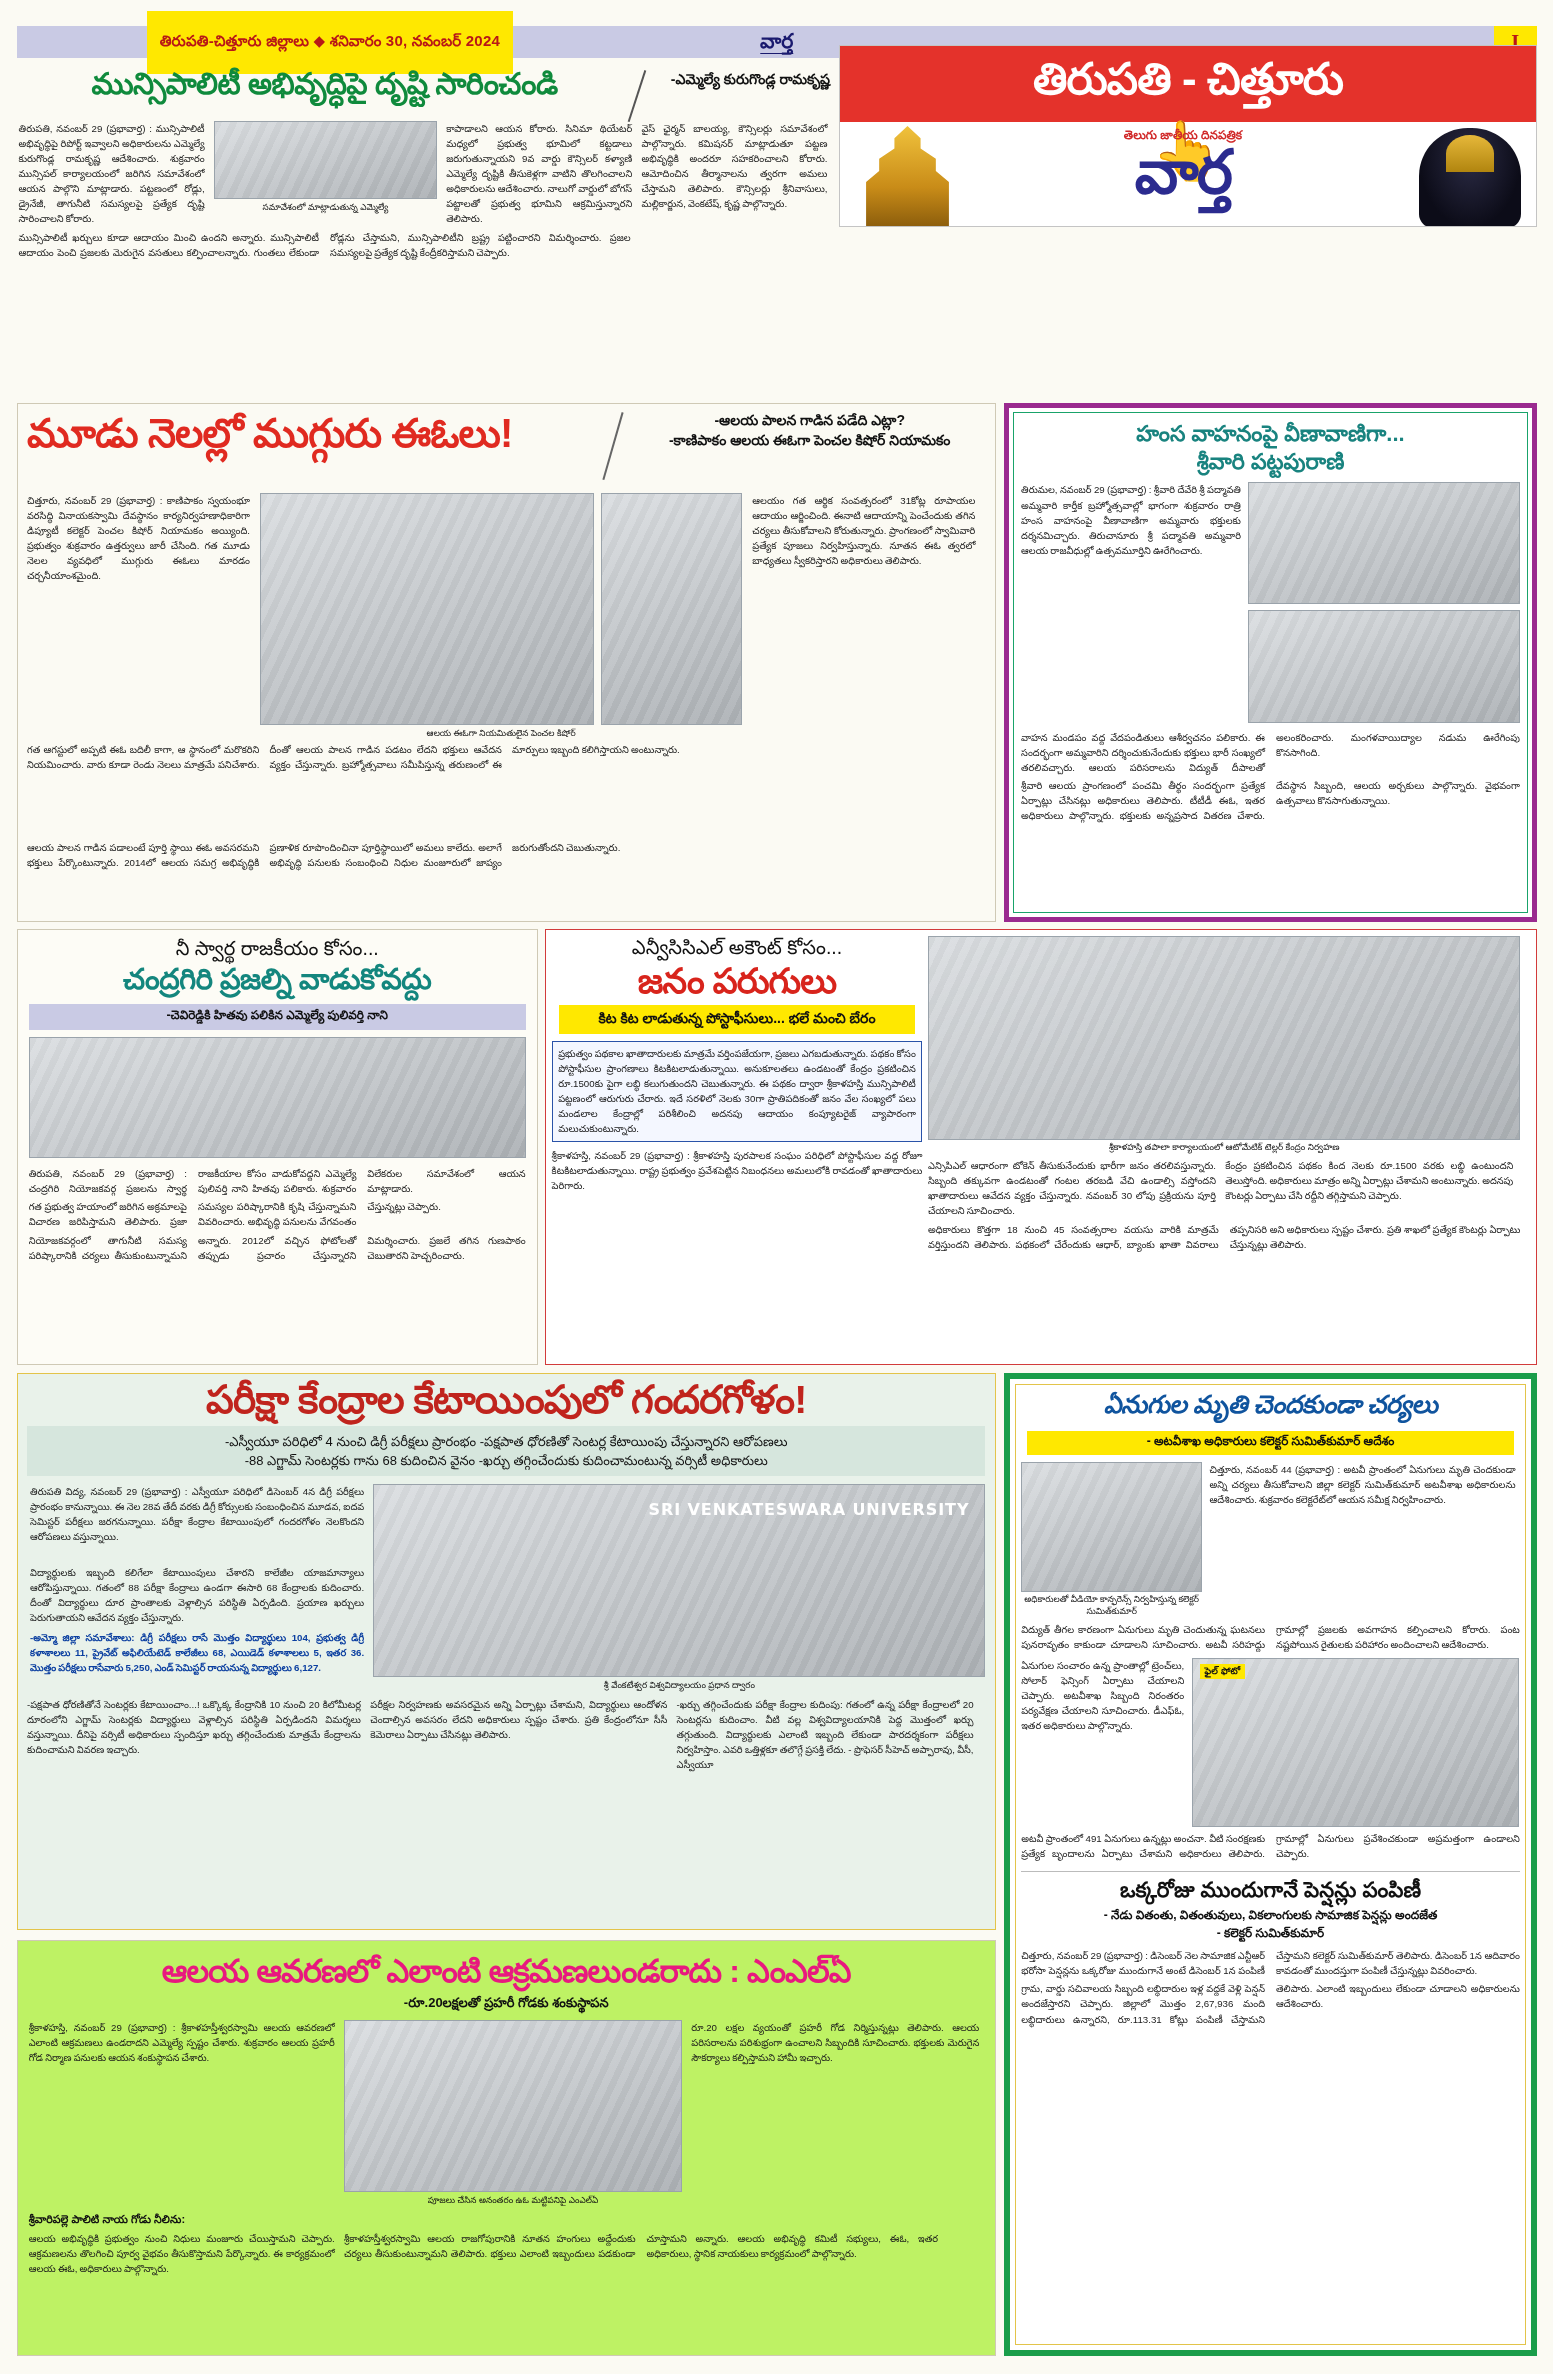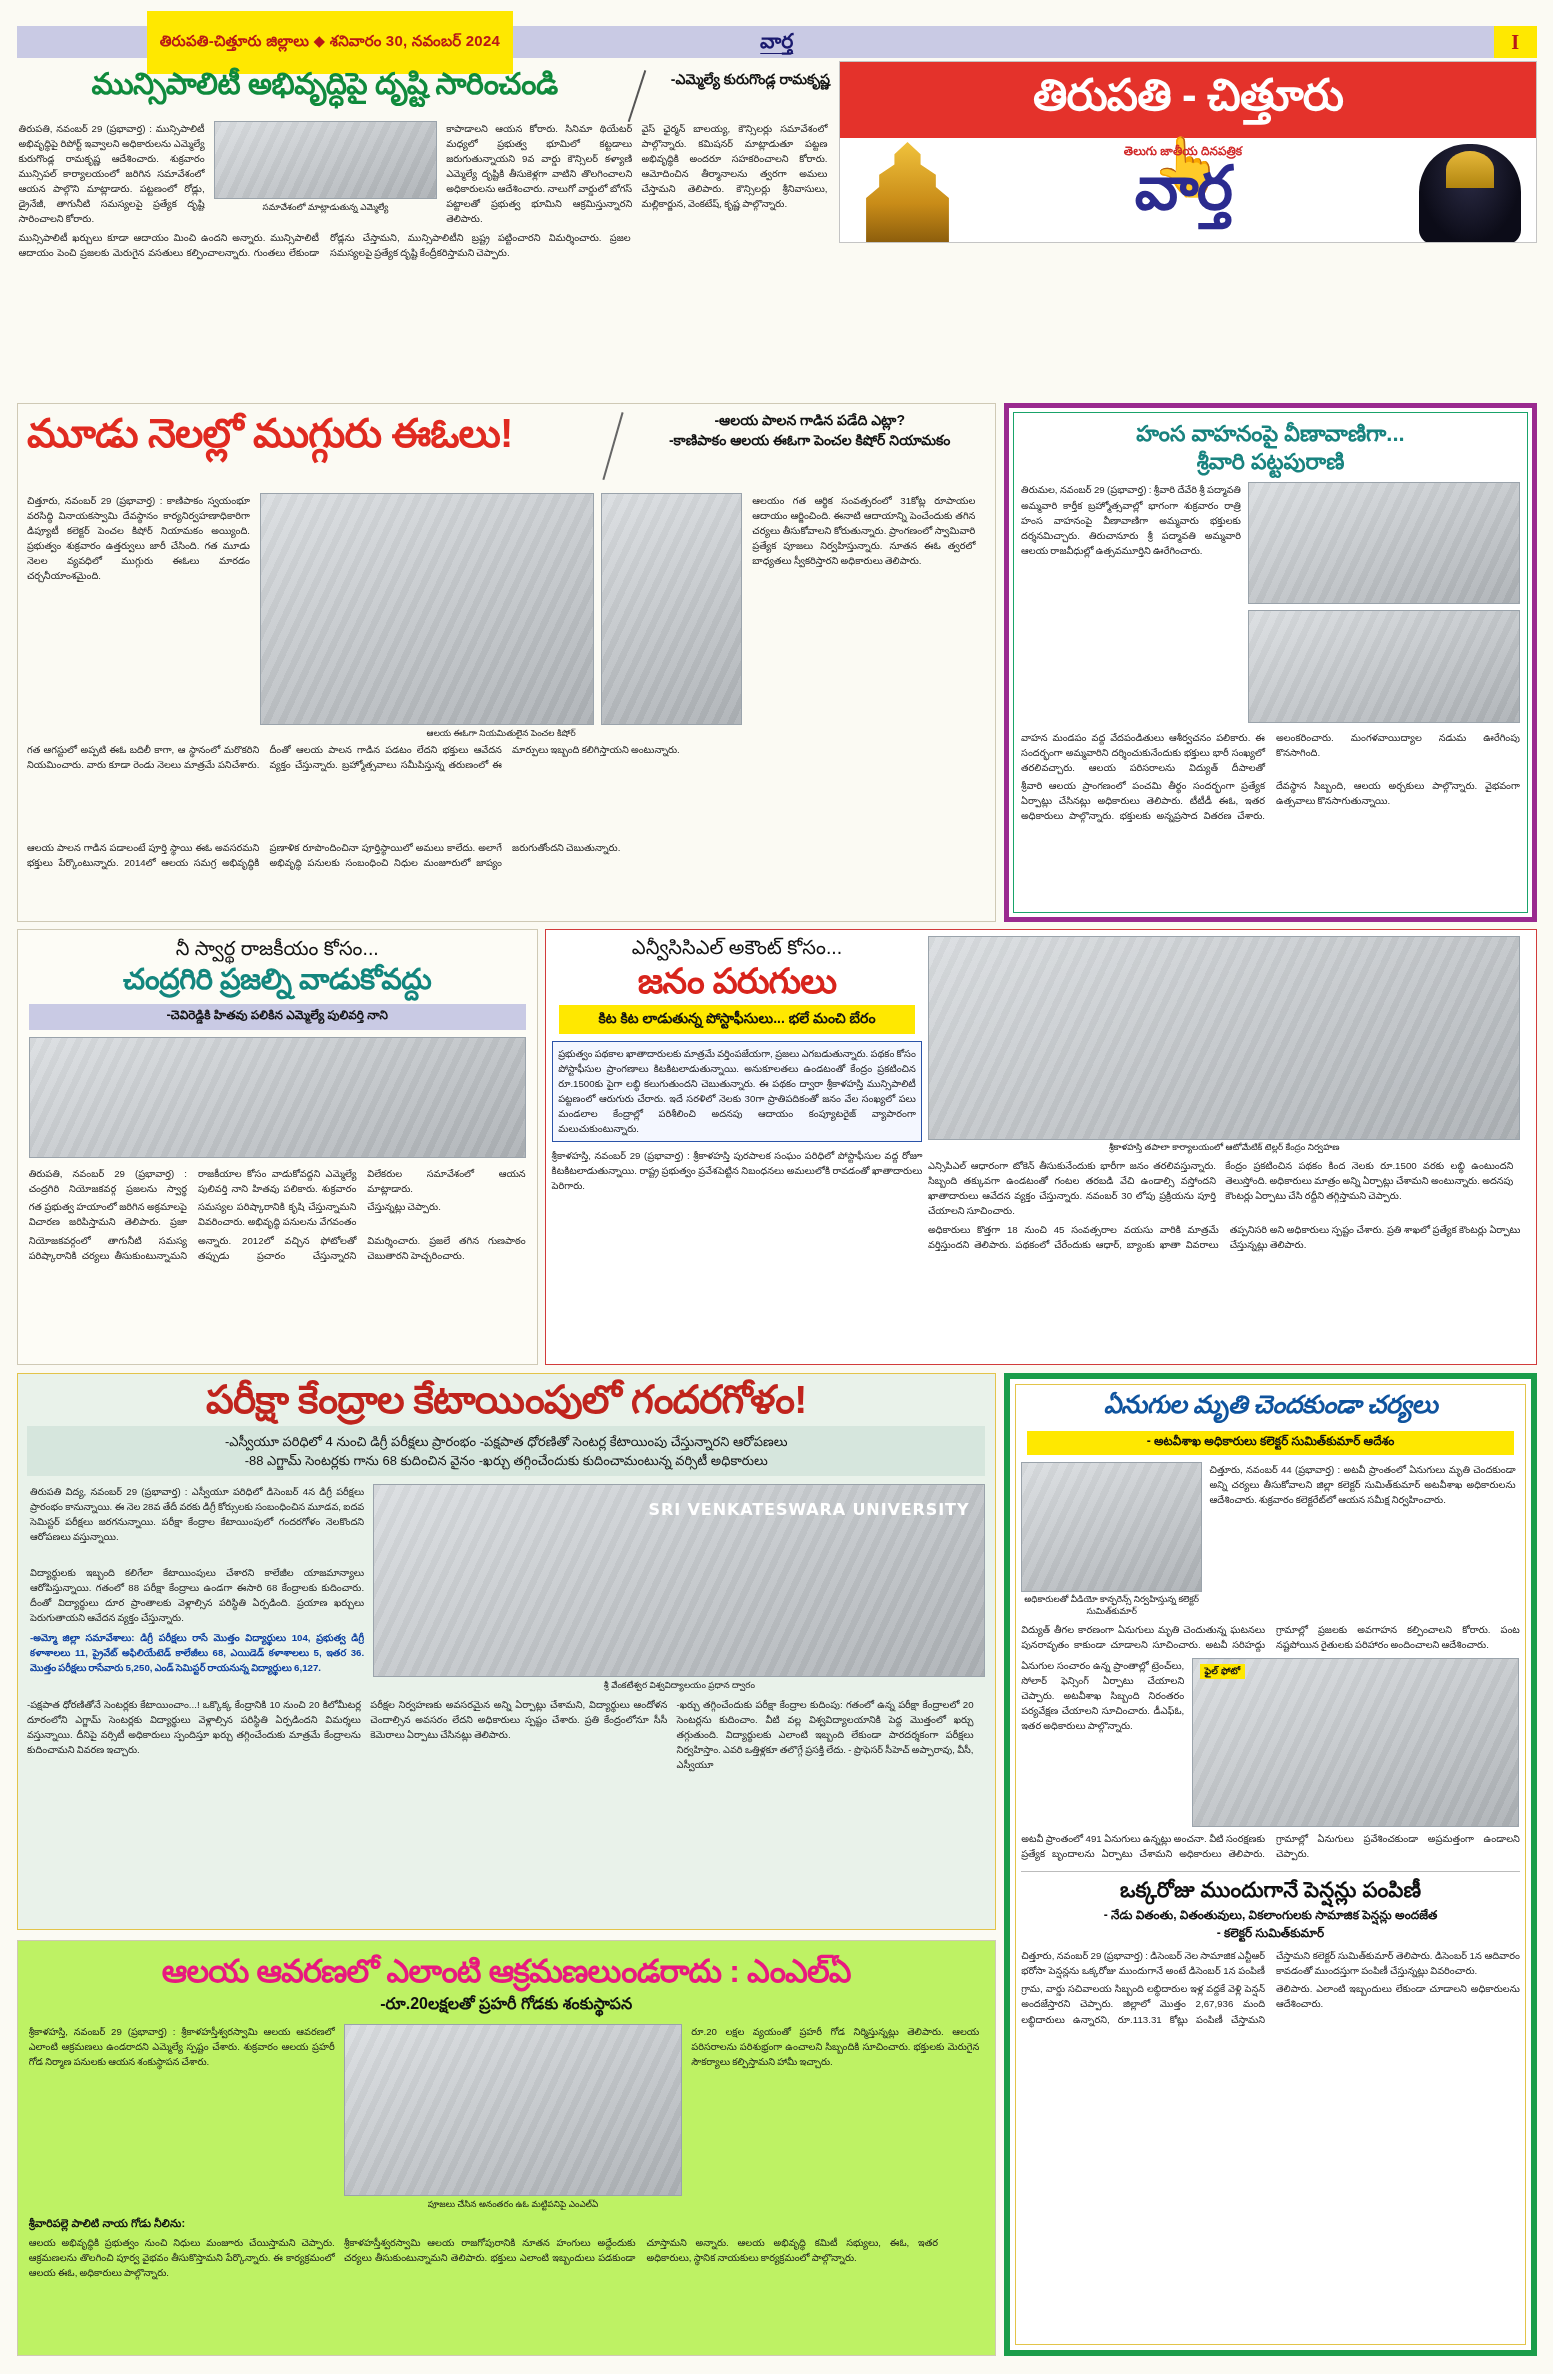--- a/index.html
+++ b/index.html
@@ -66,21 +66,21 @@
     position:absolute; left:649px; top:70px; width:181px;
     font-size:14px; font-weight:bold; color:#111; text-align:right; line-height:1.3;
   }
   #hlA-slash {
     position:absolute; left:636px; top:69px; width:1.9px; height:54px;
     background:#555; transform:rotate(18deg);
   }
 
   
   #masthead {
-    position:absolute; left:839px; top:61px; width:698px; height:182px;
+    position:absolute; left:839px; top:45px; width:698px; height:182px;
     border:0.9px solid #c4c4c4; background:#0f172a; overflow:hidden;
   }
   #mh-red {
     height:76px; background:#e4322b; display:flex; align-items:center; justify-content:center;
   }
   #mh-red span {
     color:#fff; font-size:44px; font-weight:bold; letter-spacing:-0.9px;
   }
   #mh-low { position:relative; height:106px; background:#fff; }
   #mh-temple {
@@ -183,21 +183,21 @@
     margin:5.6px 5.6px 0; background:#ffe800; text-align:center;
     font-size:12px; font-weight:bold; color:#111; padding:3.7px 2.8px;
   }
 
   
   #blockH {
     position:absolute; left:16.7px; top:1940px; width:979px; height:416px;
     border:0.9px solid #cfc9b5; background:#bef264;
   }
   #hlH { font-size:32px; font-weight:bold; color:#e8197f; text-align:center; padding-top:13px; line-height:1.1; letter-spacing:-0.9px;}
-  #hlH-sub { font-size:16px; font-weight:bold; color:#111; text-align:center; padding-top:5.6px; }
+  #hlH-sub { font-size:13px; font-weight:bold; color:#111; text-align:center; padding-top:5.6px; }
 
   .sub-line { font-size:12px; font-weight:bold; text-align:center; color:#111; line-height:1.45; }
 </style>
 </head>
 <body>
 
 <div id="page">
 
   <div id="topstrip">
     <div id="dateband" class="tel">తిరుపతి-చిత్తూరు జిల్లాలు ◆ శనివారం 30, నవంబర్ 2024</div>

